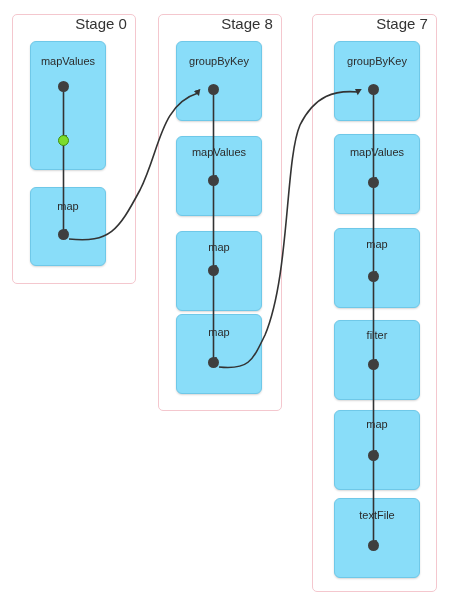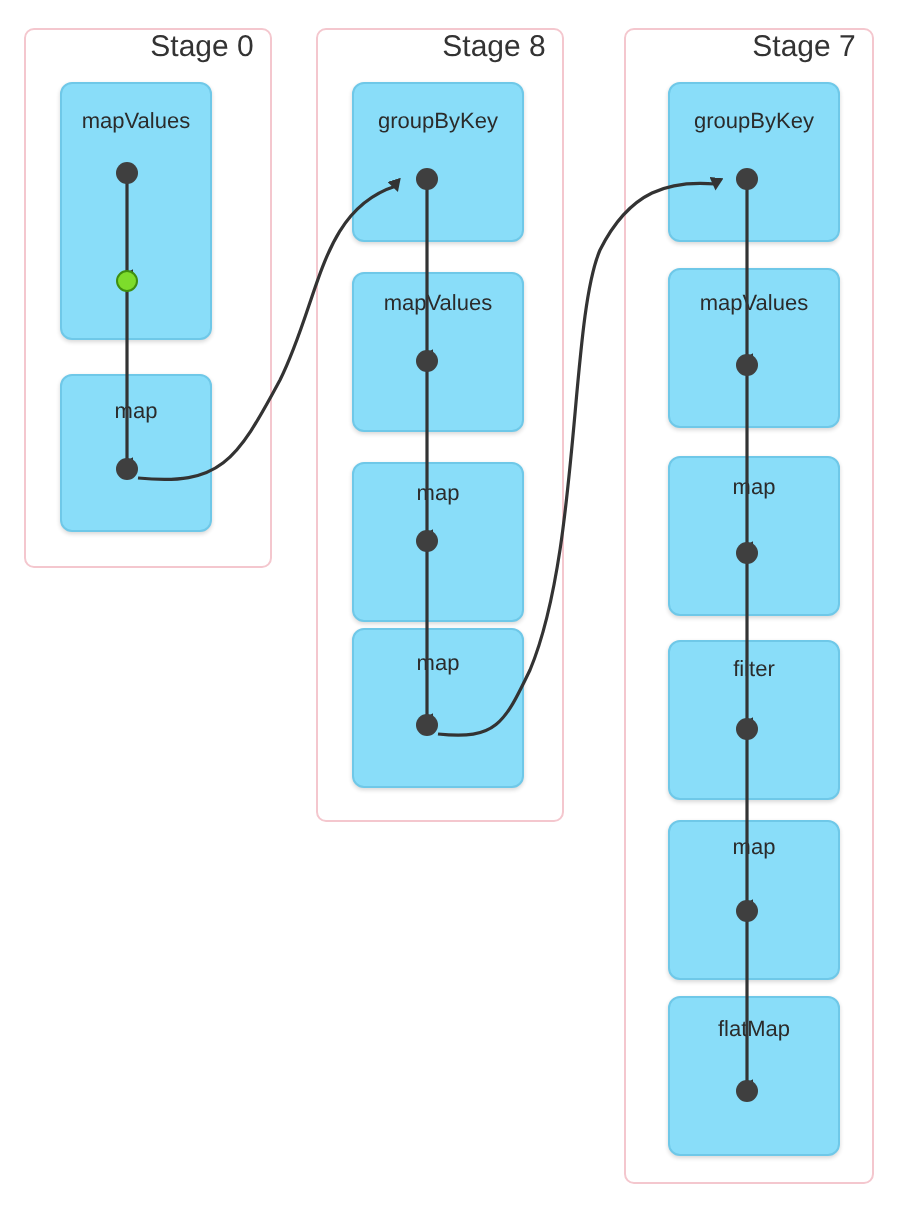--- a/index.html
+++ b/index.html
@@ -106,21 +106,21 @@
       <div class="node-label" style="left: 338px; top: 55px; width: 78px;">groupByKey</div>
       <div class="node-box" style="left: 334px; top: 134px; width: 86px; height: 80px; background: rgb(137, 221, 249); border-color: rgb(111, 200, 232);"></div>
       <div class="node-label" style="left: 338px; top: 146px; width: 78px;">mapValues</div>
       <div class="node-box" style="left: 334px; top: 228px; width: 86px; height: 80px; background: rgb(137, 221, 249); border-color: rgb(111, 200, 232);"></div>
       <div class="node-label" style="left: 338px; top: 238px; width: 78px;">map</div>
       <div class="node-box" style="left: 334px; top: 320px; width: 86px; height: 80px; background: rgb(137, 221, 249); border-color: rgb(111, 200, 232);"></div>
       <div class="node-label" style="left: 338px; top: 329px; width: 78px;">filter</div>
       <div class="node-box" style="left: 334px; top: 410px; width: 86px; height: 80px; background: rgb(137, 221, 249); border-color: rgb(111, 200, 232);"></div>
       <div class="node-label" style="left: 338px; top: 418px; width: 78px;">map</div>
       <div class="node-box" style="left: 334px; top: 498px; width: 86px; height: 80px; background: rgb(137, 221, 249); border-color: rgb(111, 200, 232);"></div>
-      <div class="node-label" style="left: 338px; top: 509px; width: 78px;">flatMap</div>
+      <div class="node-label" style="left: 338px; top: 509px; width: 78px;">textFile</div>
     </div>
 
   <svg id="edges" viewBox="0 0 449 607" xmlns="http://www.w3.org/2000/svg">
     <defs>
       <marker id="arrowhead" markerWidth="7" markerHeight="7" refX="3.5" refY="3.2" orient="auto" markerUnits="userSpaceOnUse">
         <path d="M 0 0 L 7 0 L 3.5 6.4 z" fill="#333333"></path>
       </marker>
     </defs>
     <g id="edge-paths">
         <path d="M 63.5 86 L 63.5 138" fill="none" stroke="#333333" stroke-width="1.6" marker-end="url(#arrowhead)"></path>

